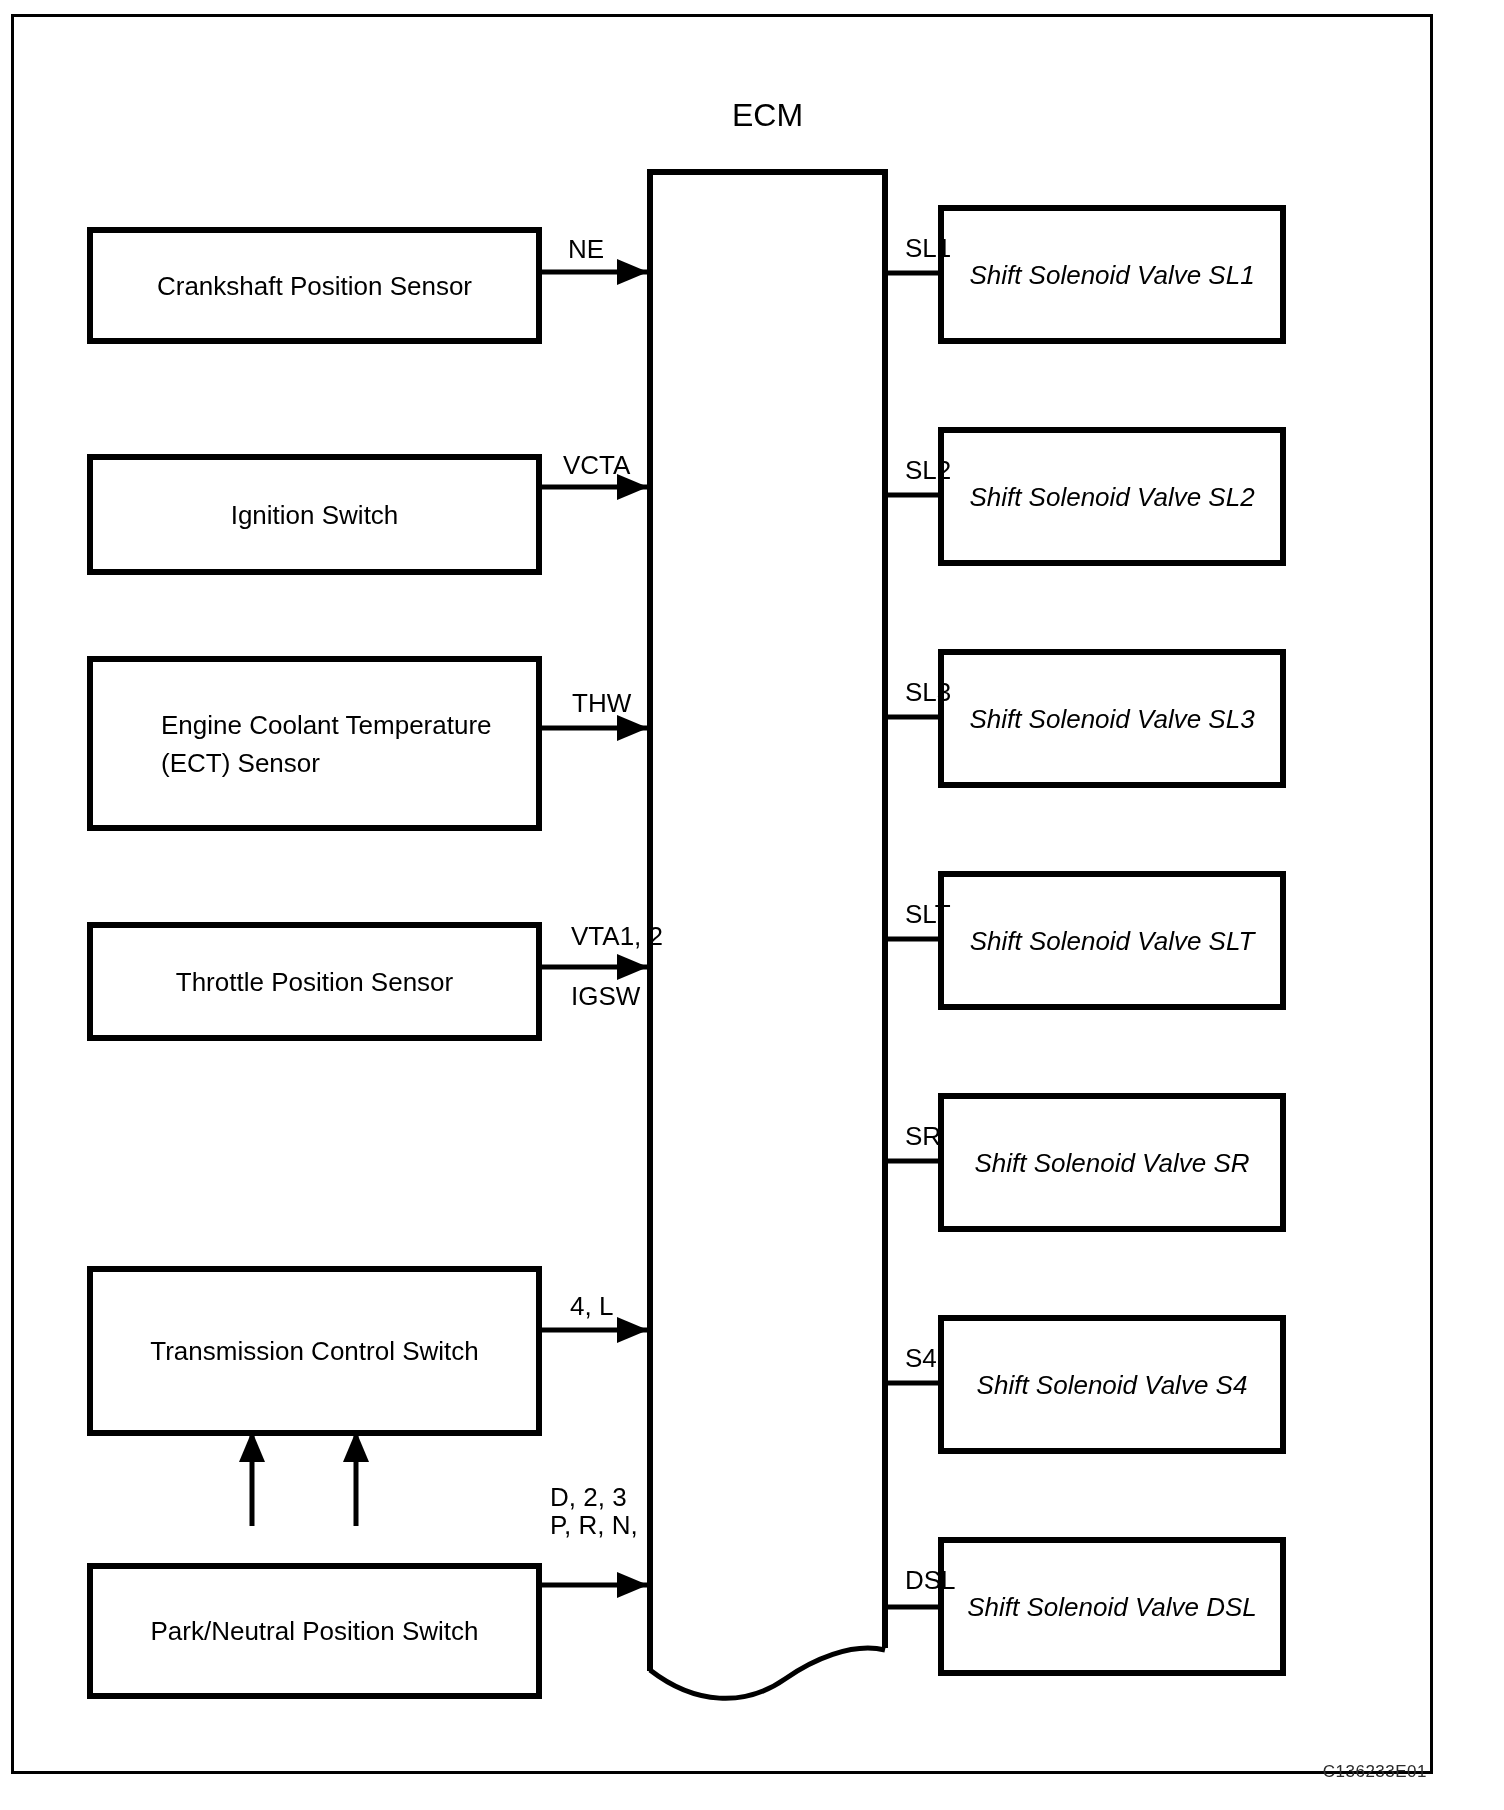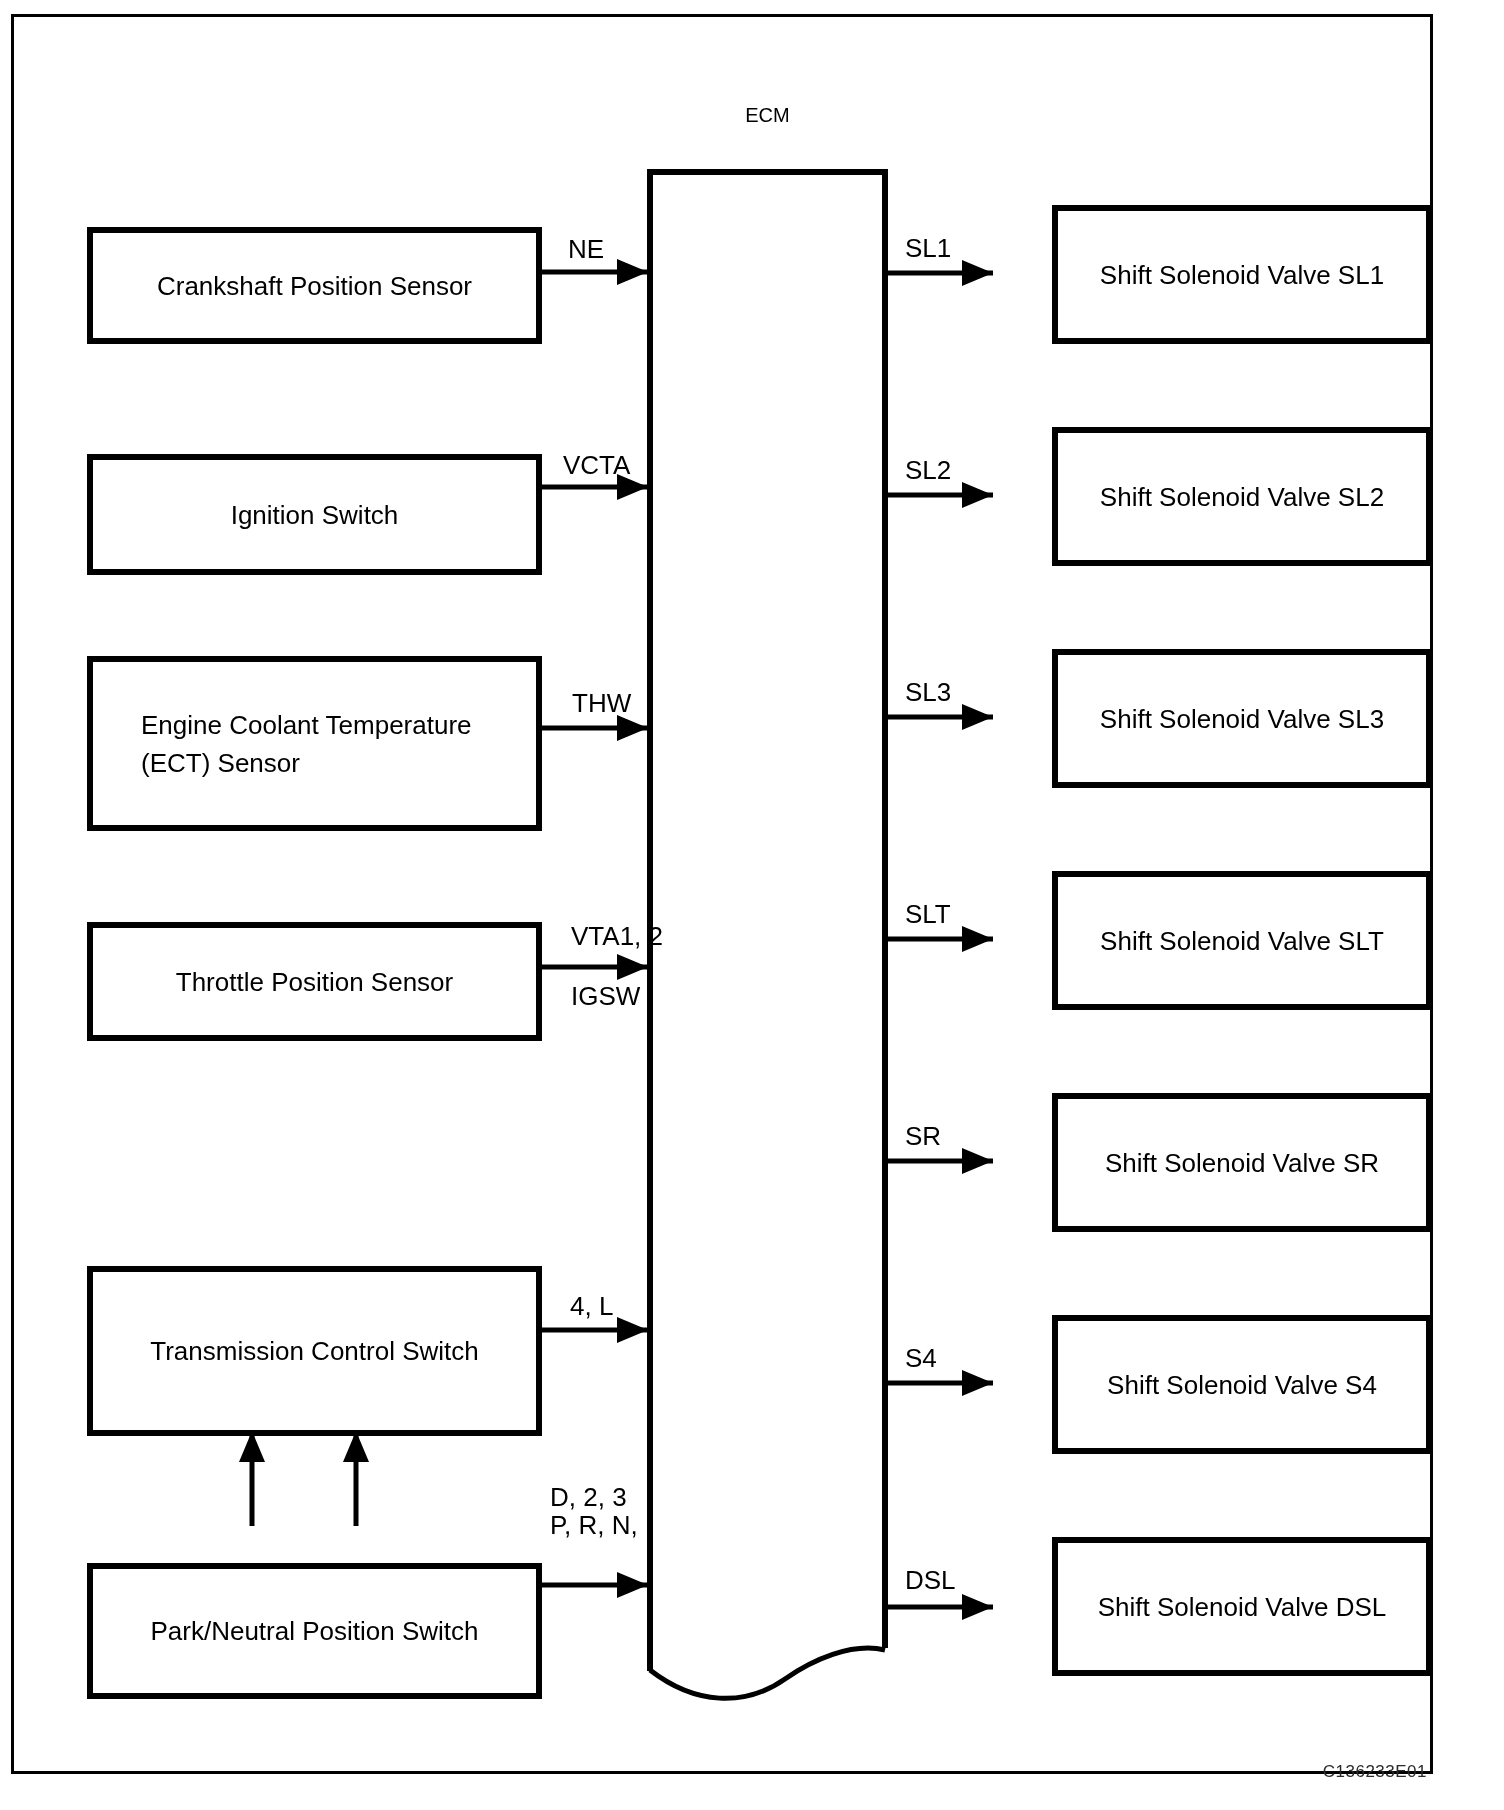--- a/index.html
+++ b/index.html
@@ -33,39 +33,39 @@
     border:6px solid var(--line);
     background:var(--bg);
     display:flex;
     align-items:center;
     justify-content:center;
     font-size:26px;
     line-height:38px;
     text-align:center;
   }
   .lbox{left:87px;width:455px;margin-top:14px;}
-  .rbox{left:1052px;width:380px;height:139px;}
+  .rbox{left:938px;width:348px;height:139px;font-style:italic;}
   .box.multiline{
     flex-direction:column;
     align-items:flex-start;
     justify-content:center;
-    padding-left:48px;
+    padding-left:68px;
     text-align:left;
   }
   .sig{
     position:absolute;
     font-size:26px;
     line-height:30px;
     white-space:nowrap;
   }
   .ecm-title{
     position:absolute;
     left:650px;top:98px;width:235px;
     text-align:center;
-    font-size:20px;
+    font-size:32px;
     line-height:34px;
   }
   .figcode{
     position:absolute;
     right:77px;top:1742px;
     font-size:17px;
     line-height:20px;
     color:#2a2a2a;
     letter-spacing:0.5px;
     margin-top:20px;

